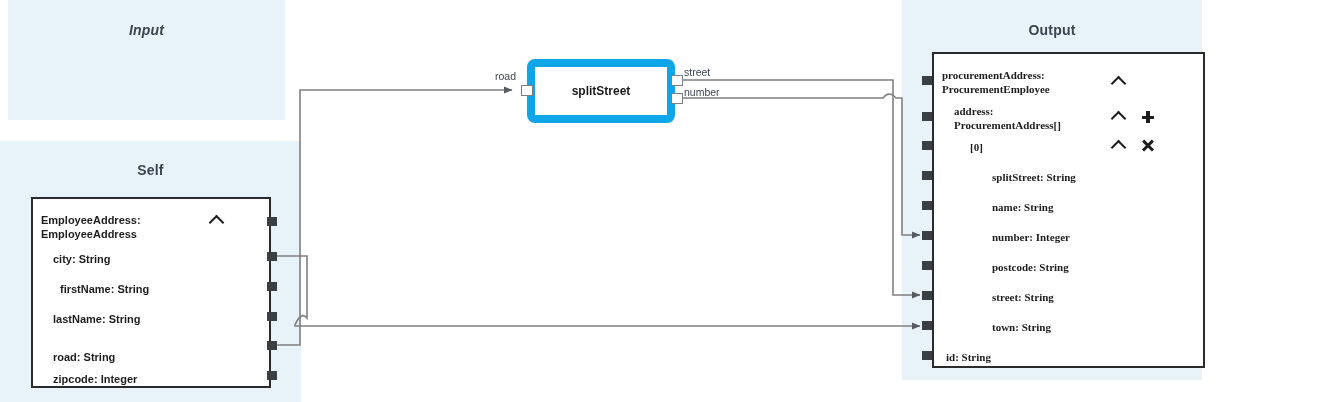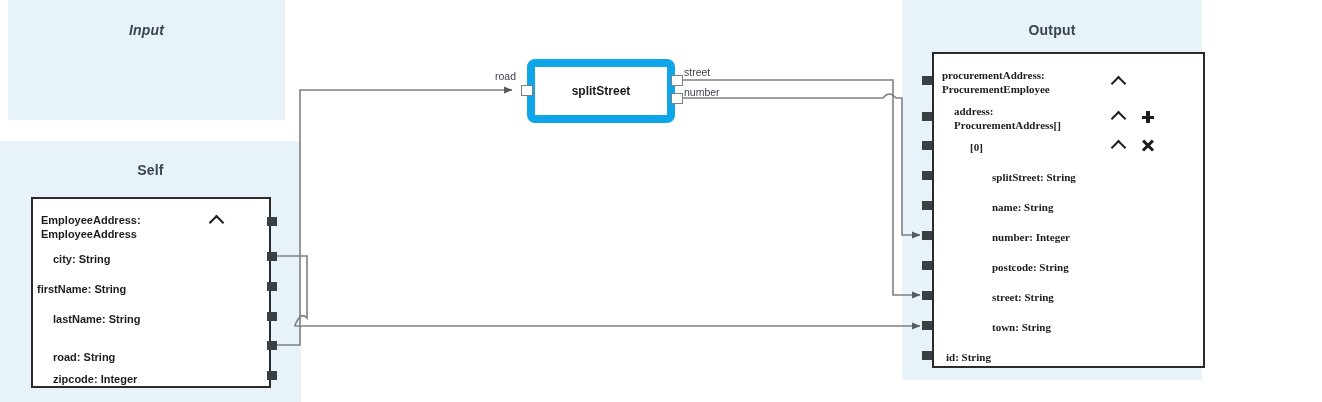--- a/index.html
+++ b/index.html
@@ -123,21 +123,21 @@
 </svg>
 
 <div class="node" id="node-self">
   <div class="row-label" style="left:8px;top:14px;">EmployeeAddress:</div>
   <div class="row-label" style="left:8px;top:28px;">EmployeeAddress</div>
   <div id="self-collapse">
     <span class="chev"></span>
   </div>
 
   <div class="row-label" style="left:20px;top:53px;">city: String</div>
-  <div class="row-label" style="left:4px;top:83px;">firstName: String</div>
+  <div class="row-label" style="left:27px;top:83px;">firstName: String</div>
   <div class="row-label" style="left:20px;top:113px;text-align:right;">lastName: String</div>
   <div class="row-label" style="left:20px;top:143px;margin-top:8px;">road: String</div>
   <div class="row-label" style="left:20px;top:173px;">zipcode: Integer</div>
 </div>
 
 <div class="port" style="left:267px;top:217px;"></div>
 <div class="port" style="left:267px;top:252px;"></div>
 <div class="port" style="left:267px;top:282px;"></div>
 <div class="port" style="left:267px;top:312px;"></div>
 <div class="port" style="left:267px;top:341px;"></div>

